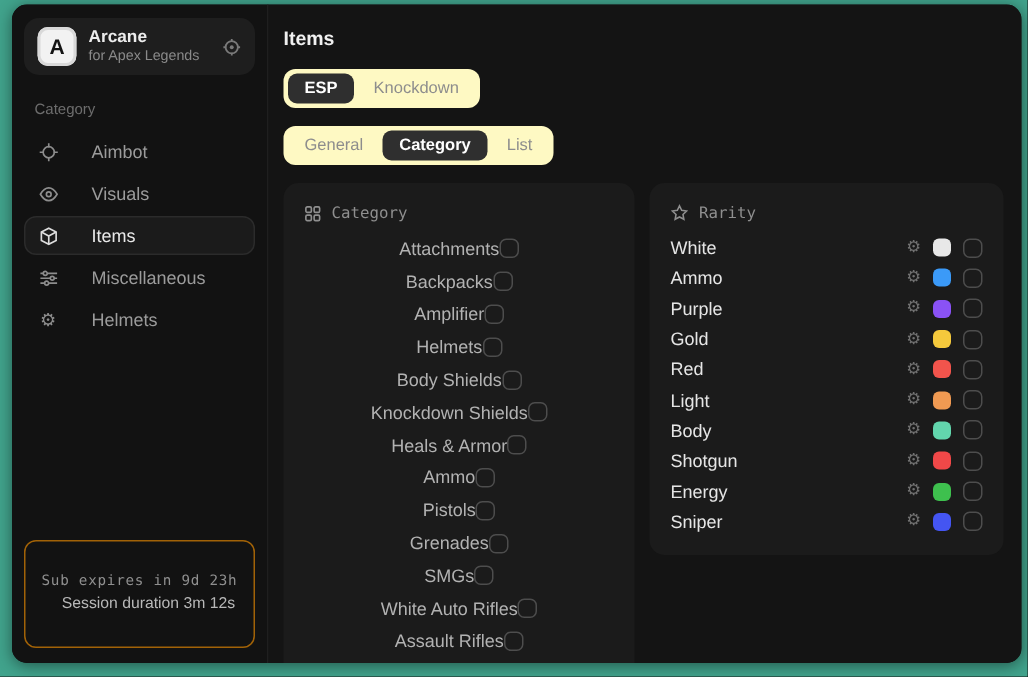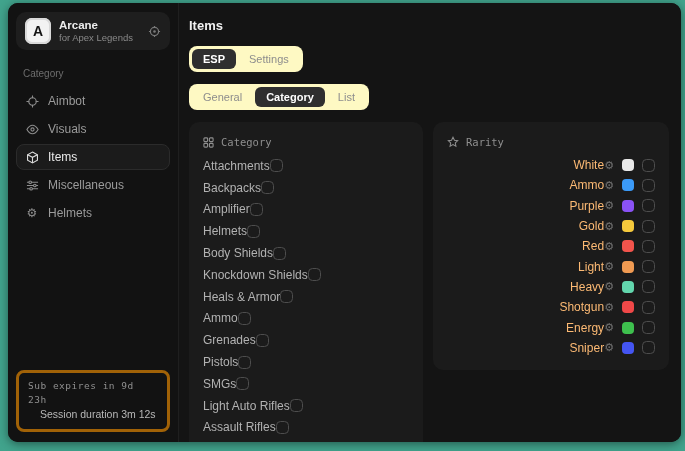--- a/index.html
+++ b/index.html
@@ -28,31 +28,31 @@
     box-shadow:inset 0 0 0 2px #d9d9d9;
   }
   .app-meta { flex:1; line-height:1.25; }
   .app-name { color:#ececec; font-size:11.5px; font-weight:bold; }
   .app-sub  { color:#8a8a8a; font-size:9.5px; }
   .app-action { color:#7a7a7a; display:flex; }
 
   .section-label { color:#6d6d6d; font-size:10px; margin:8px 0 9px 7px; }
 
   .nav-item {
-    display:flex; align-items:center; gap:9px; height:26px; padding:0 8px;
+    display:flex; align-items:center; gap:22px; height:26px; padding:0 8px;
     border-radius:8px; color:#9b9b9b; font-size:12px; margin-bottom:2px;
     border:1px solid transparent; cursor:default;
   }
   .nav-item .ic { display:flex; width:14px; justify-content:center; color:#8d8d8d; }
   .nav-item.active { background:#1b1b1b; border-color:#2b2b2b; color:#e9e9e9; }
   .nav-item.active .ic { color:#dcdcdc; }
 
   .sidebar-footer {
-    margin-top:auto; border:3px solid #a16207; border-radius:8px;
-    padding:6px 9px; line-height:1.5;
+    margin-top:auto; border:1px solid #a16207; border-radius:8px;
+    padding:20px 9px; line-height:1.5;text-align:center;
   }
   .footer-line1 { font-family:"DejaVu Sans Mono", monospace; font-size:9.5px; color:#8f8f8f; letter-spacing:.5px; }
   .footer-line2 { font-size:10.5px; color:#b8b8b8;margin-left:12px; }
 
   
   .main { flex:1; padding:15px 12px 0 10px; position:relative; background:#141414; }
   .page-title { color:#f0f0f0; font-size:13px; font-weight:bold; margin-bottom:13px; }
 
   .tab-group {
     display:inline-flex; background:#fef9c3; border-radius:8px; padding:3px; gap:2px;
@@ -71,26 +71,26 @@
     display:flex; align-items:center; gap:7px; color:#8f8f8f;
     font-family:"DejaVu Sans Mono", monospace; font-size:10.5px;
     margin:5px 0 7px 0;
   }
   .panel-head .ic { display:flex; color:#8f8f8f; }
 
   .panel-category { width:234px; }
   .panel-rarity   { width:236px; }
 
   .cat-row {
-    height:21.8px; display:flex; align-items:center; justify-content:flex-start;
+    height:21.8px; display:flex; align-items:center; justify-content:center;
   }
   .cat-label { color:#b2b2b2; font-size:12px; }
 
   .rar-row { height:20.3px; display:flex; align-items:center; }
-  .rar-label { color:#fdba74; font-size:12px; flex:1;text-align:right; }
+  .rar-label { color:#e5e5e5; font-size:12px; flex:1; }
   .rar-controls { display:flex; align-items:center; gap:8px; }
   .gear-glyph { color:#717171; font-size:11px; line-height:1; cursor:default; }
 
   .checkbox {
     width:13px; height:13px; border:1.5px solid #4d4d4d; border-radius:4.5px;
     background:transparent; flex-shrink:0; cursor:default;
   }
   .swatch { width:12px; height:12px; border-radius:4px; flex-shrink:0; cursor:default; }
 </style>
 </head>
@@ -168,21 +168,21 @@
       <div class="footer-line2">Session duration 3m 12s</div>
     </div>
   </div>
 
   <div class="main">
     <div class="page-title">Items</div>
 
     <div class="tab-row">
       <div class="tab-group">
         <div class="tab active">ESP</div>
-        <div class="tab">Settings</div>
+        <div class="tab">Knockdown</div>
       </div>
     </div>
 
     <div class="tab-row">
       <div class="tab-group">
         <div class="tab">General</div>
         <div class="tab active">Category</div>
         <div class="tab">List</div>
       </div>
     </div>
@@ -227,33 +227,33 @@
           </div>
         <div class="cat-row">
             <span class="cat-label">Heals &amp; Armor</span>
             <span class="checkbox"></span>
           </div>
         <div class="cat-row">
             <span class="cat-label">Ammo</span>
             <span class="checkbox"></span>
           </div>
         <div class="cat-row">
+            <span class="cat-label">Pistols</span>
+            <span class="checkbox"></span>
+          </div>
+        <div class="cat-row">
             <span class="cat-label">Grenades</span>
             <span class="checkbox"></span>
           </div>
         <div class="cat-row">
-            <span class="cat-label">Pistols</span>
-            <span class="checkbox"></span>
-          </div>
-        <div class="cat-row">
             <span class="cat-label">SMGs</span>
             <span class="checkbox"></span>
           </div>
         <div class="cat-row">
-            <span class="cat-label">Light Auto Rifles</span>
+            <span class="cat-label">White Auto Rifles</span>
             <span class="checkbox"></span>
           </div>
         <div class="cat-row">
             <span class="cat-label">Assault Rifles</span>
             <span class="checkbox"></span>
           </div>
         <div class="cat-row"></div>
       </div>
 
       <div class="panel panel-rarity">
@@ -308,21 +308,21 @@
           </div>
         <div class="rar-row">
             <span class="rar-label">Light</span>
             <span class="rar-controls">
               <span class="gear-glyph">⚙</span>
               <span class="swatch" style="background-color: rgb(240, 154, 82);"></span>
               <span class="checkbox"></span>
             </span>
           </div>
         <div class="rar-row">
-            <span class="rar-label">Heavy</span>
+            <span class="rar-label">Body</span>
             <span class="rar-controls">
               <span class="gear-glyph">⚙</span>
               <span class="swatch" style="background-color: rgb(98, 214, 173);"></span>
               <span class="checkbox"></span>
             </span>
           </div>
         <div class="rar-row">
             <span class="rar-label">Shotgun</span>
             <span class="rar-controls">
               <span class="gear-glyph">⚙</span>

